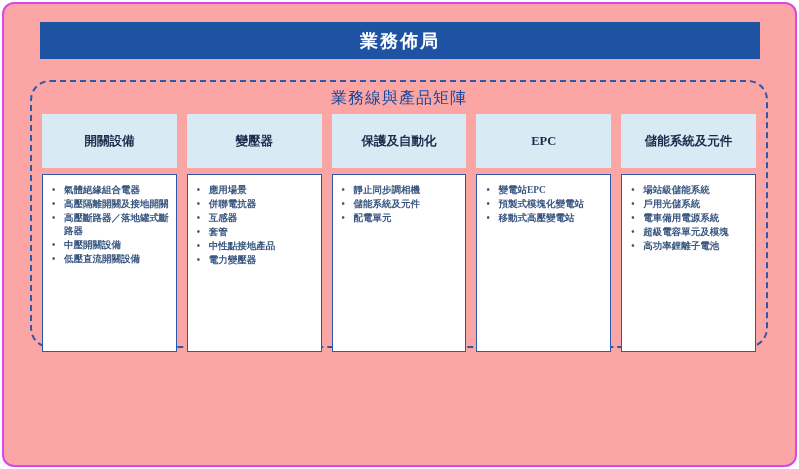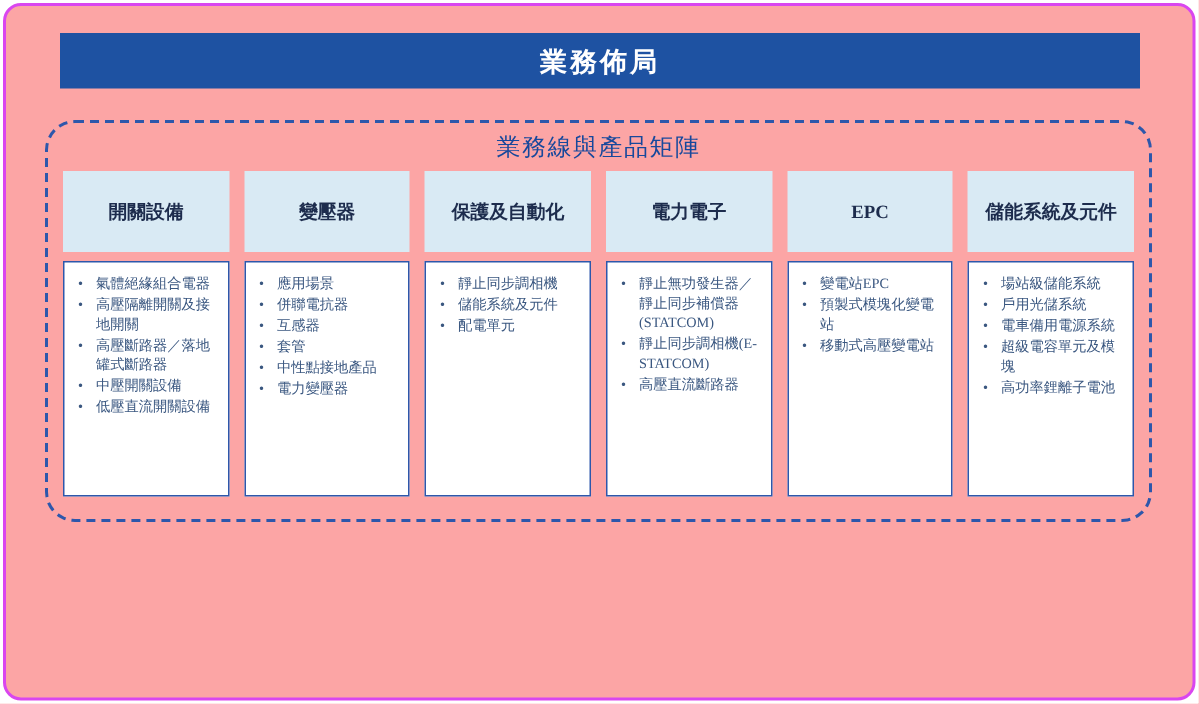--- a/index.html
+++ b/index.html
@@ -60,25 +60,26 @@
     background: #d9eaf4;
     display: flex; align-items: center; justify-content: center;
     color: #1d2c4d;
     font-weight: bold;
     font-size: 12.5px;
     text-align: center;
     padding: 0 4px;
   }
   .col-body {
     margin-top: 6px;
-    height: 157px;
+    height: 178px;
     border: 1.5px solid #2d57ab;
     background: #ffffff;
     padding: 9px 5px 20px 2px;
     overflow: hidden;
+    font-weight: bold;
   }
   .item-list { list-style: none; }
   .item {
     position: relative;
     padding-left: 19px;
     color: #3a5780;
     font-size: 9.5px;
     line-height: 13px;
     margin-bottom: 1px;
   }
@@ -174,34 +175,20 @@
                 <li class="item">靜止同步調相機</li>
 
                 <li class="item">儲能系統及元件</li>
 
                 <li class="item">配電單元</li>
 
             </ul>
           </div>
         </div>
 
-        <div class="column">
-          <div class="col-header">電力電子</div>
-          <div class="col-body">
-            <ul class="item-list">
-
-                <li class="item">靜止無功發生器／靜止同步補償器(STATCOM)</li>
-
-                <li class="item">靜止同步調相機(E-STATCOM)</li>
-
-                <li class="item">高壓直流斷路器</li>
-
-            </ul>
-          </div>
-        </div>
 
         <div class="column">
           <div class="col-header">EPC</div>
           <div class="col-body">
             <ul class="item-list">
 
                 <li class="item">變電站EPC</li>
 
                 <li class="item">預製式模塊化變電站</li>
 

